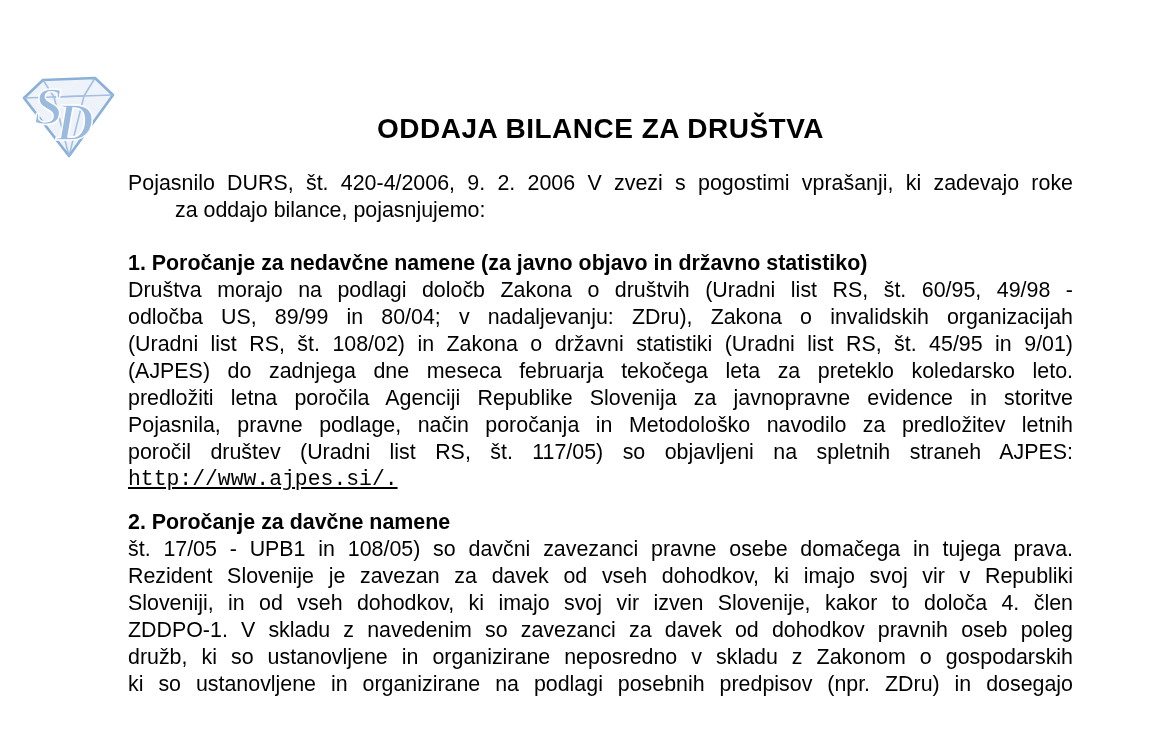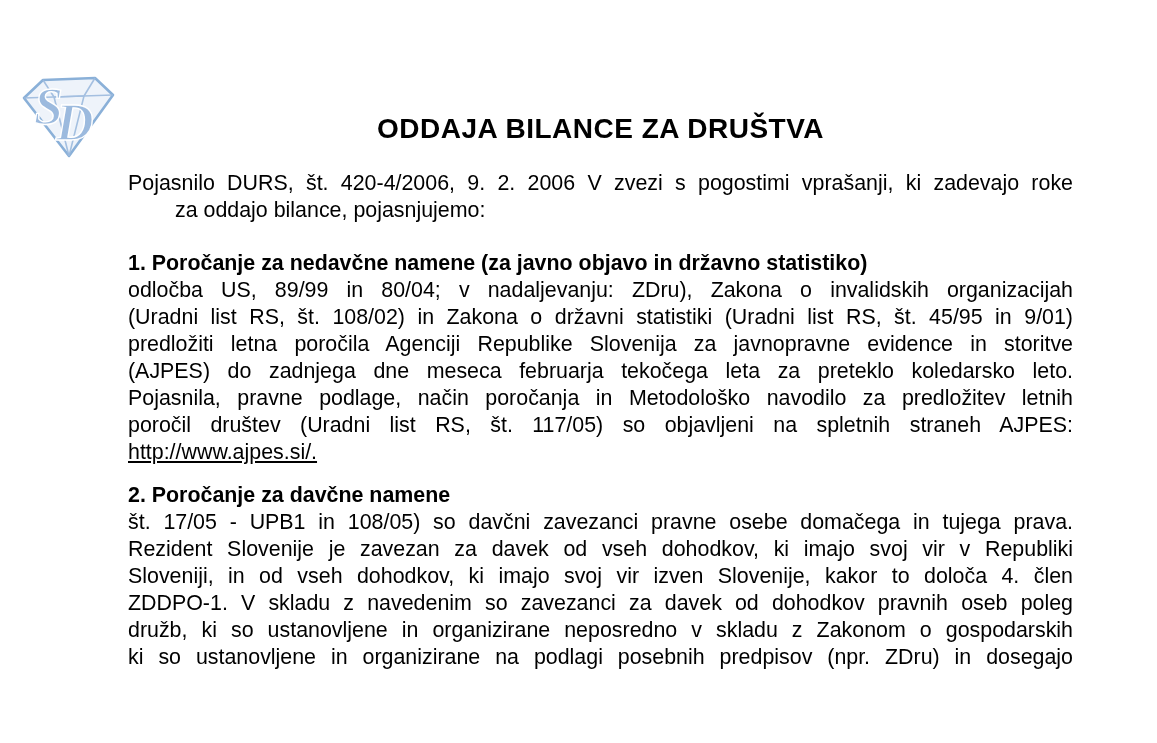--- a/index.html
+++ b/index.html
@@ -47,20 +47,21 @@
   }
   .intro { margin-bottom: 0; }
   .h1gap { margin-top: 26px; }
   .h2gap { margin-top: 16px; }
   .doc-link {
     display: inline-block;
     font-size: 21.4px;
     line-height: 27px;
     color: #000000;
     text-decoration: underline;
+    font-family: Liberation Mono, monospace;
   }
 </style>
 </head>
 <body>
 
 <div class="page">
 
   <div class="logo">
     <svg width="102" height="86" viewBox="0 0 102 86" xmlns="http://www.w3.org/2000/svg">
       <g stroke="#8ab0d8" stroke-width="2.6" stroke-linejoin="round" fill="#eef3fa">
@@ -86,24 +87,25 @@
     <div class="doc-title">ODDAJA BILANCE ZA DRUŠTVA</div>
 
     <div class="para intro">
         <div class="jline">Pojasnilo DURS, št. 420-4/2006, 9. 2. 2006 V zvezi s pogostimi vprašanji, ki zadevajo roke</div>
         <div class="jline last">za oddajo bilance, pojasnjujemo:</div>
       </div>
 
     <div class="sec-heading h1gap">1. Poročanje za nedavčne namene (za javno objavo in državno statistiko)</div>
 
     <div class="para">
+        <div class="jline">Društva morajo na podlagi določb Zakona o društvih (Uradni list RS, št. 60/95, 49/98 -</div>
         <div class="jline">odločba US, 89/99 in 80/04; v nadaljevanju: ZDru), Zakona o invalidskih organizacijah</div>
         <div class="jline">(Uradni list RS, št. 108/02) in Zakona o državni statistiki (Uradni list RS, št. 45/95 in 9/01)</div>
+        <div class="jline">(AJPES) do zadnjega dne meseca februarja tekočega leta za preteklo koledarsko leto.</div>
         <div class="jline">predložiti letna poročila Agenciji Republike Slovenija za javnopravne evidence in storitve</div>
-        <div class="jline">(AJPES) do zadnjega dne meseca februarja tekočega leta za preteklo koledarsko leto.</div>
         <div class="jline">Pojasnila, pravne podlage, način poročanja in Metodološko navodilo za predložitev letnih</div>
         <div class="jline">poročil društev (Uradni list RS, št. 117/05) so objavljeni na spletnih straneh AJPES:</div>
       </div>
 
     <a href="#" class="doc-link">http://www.ajpes.si/.</a>
 
     <div class="sec-heading h2gap">2. Poročanje za davčne namene</div>
 
     <div class="para">
         <div class="jline">št. 17/05 - UPB1 in 108/05) so davčni zavezanci pravne osebe domačega in tujega prava.</div>

